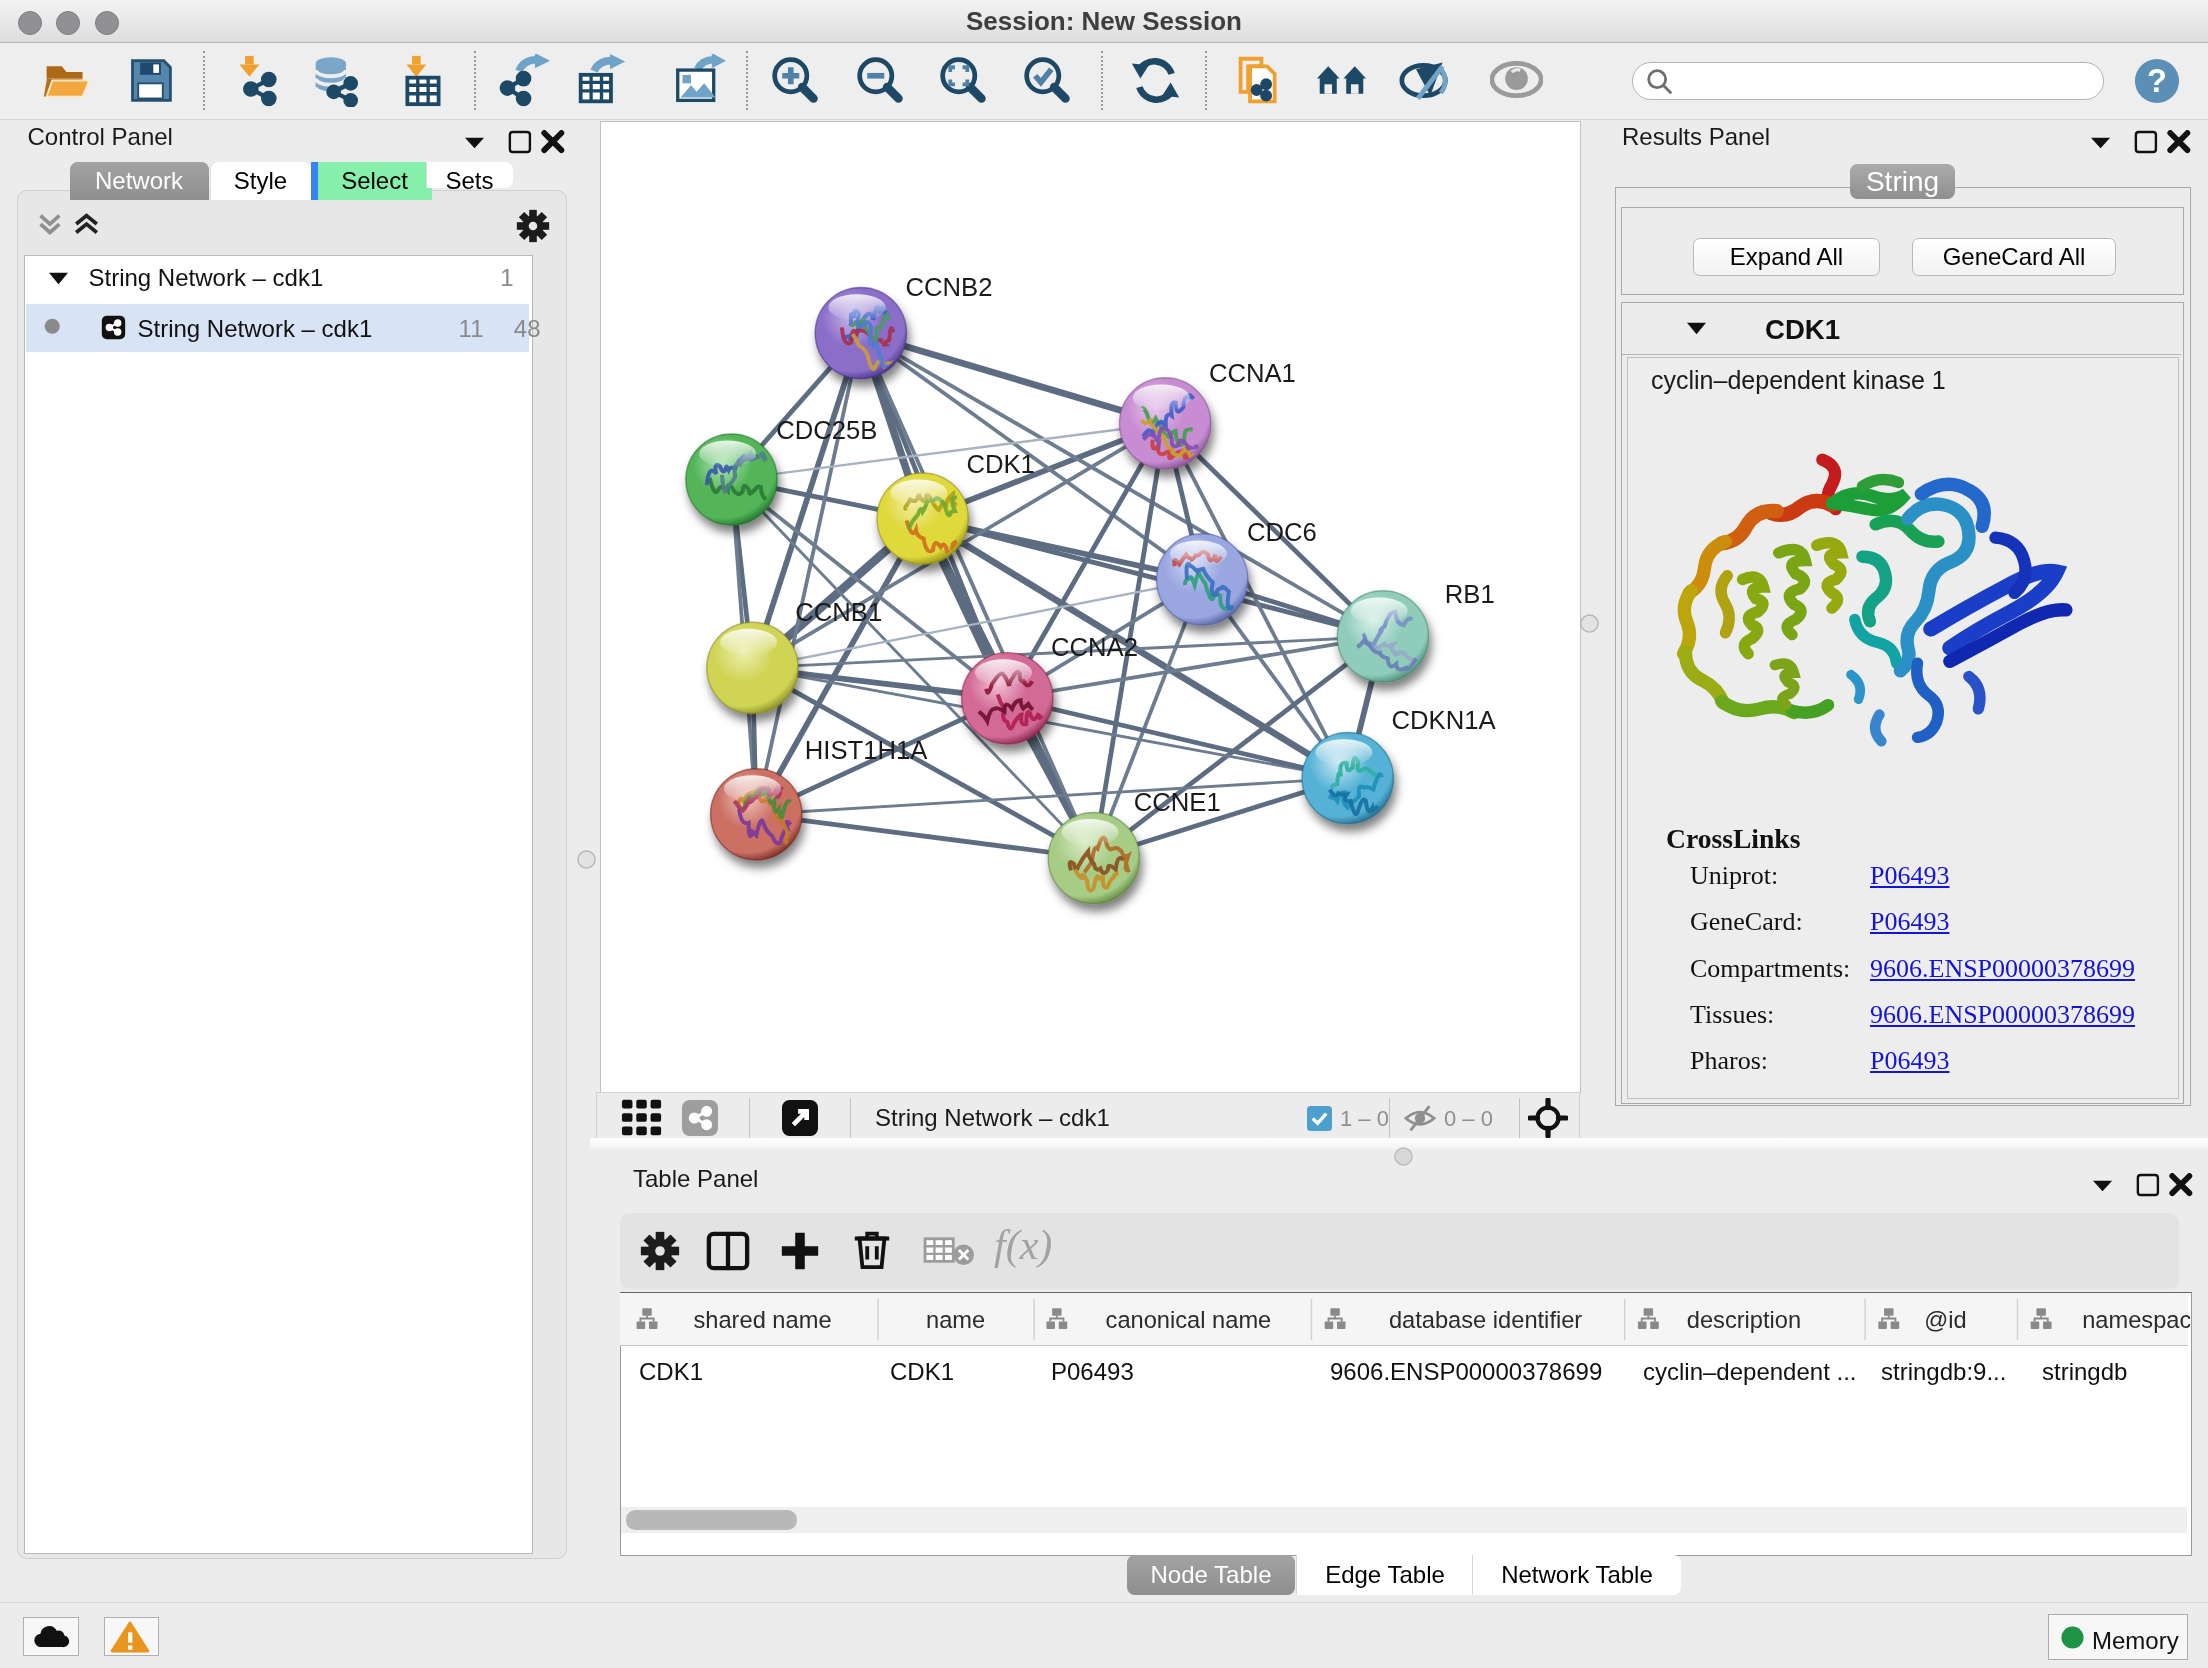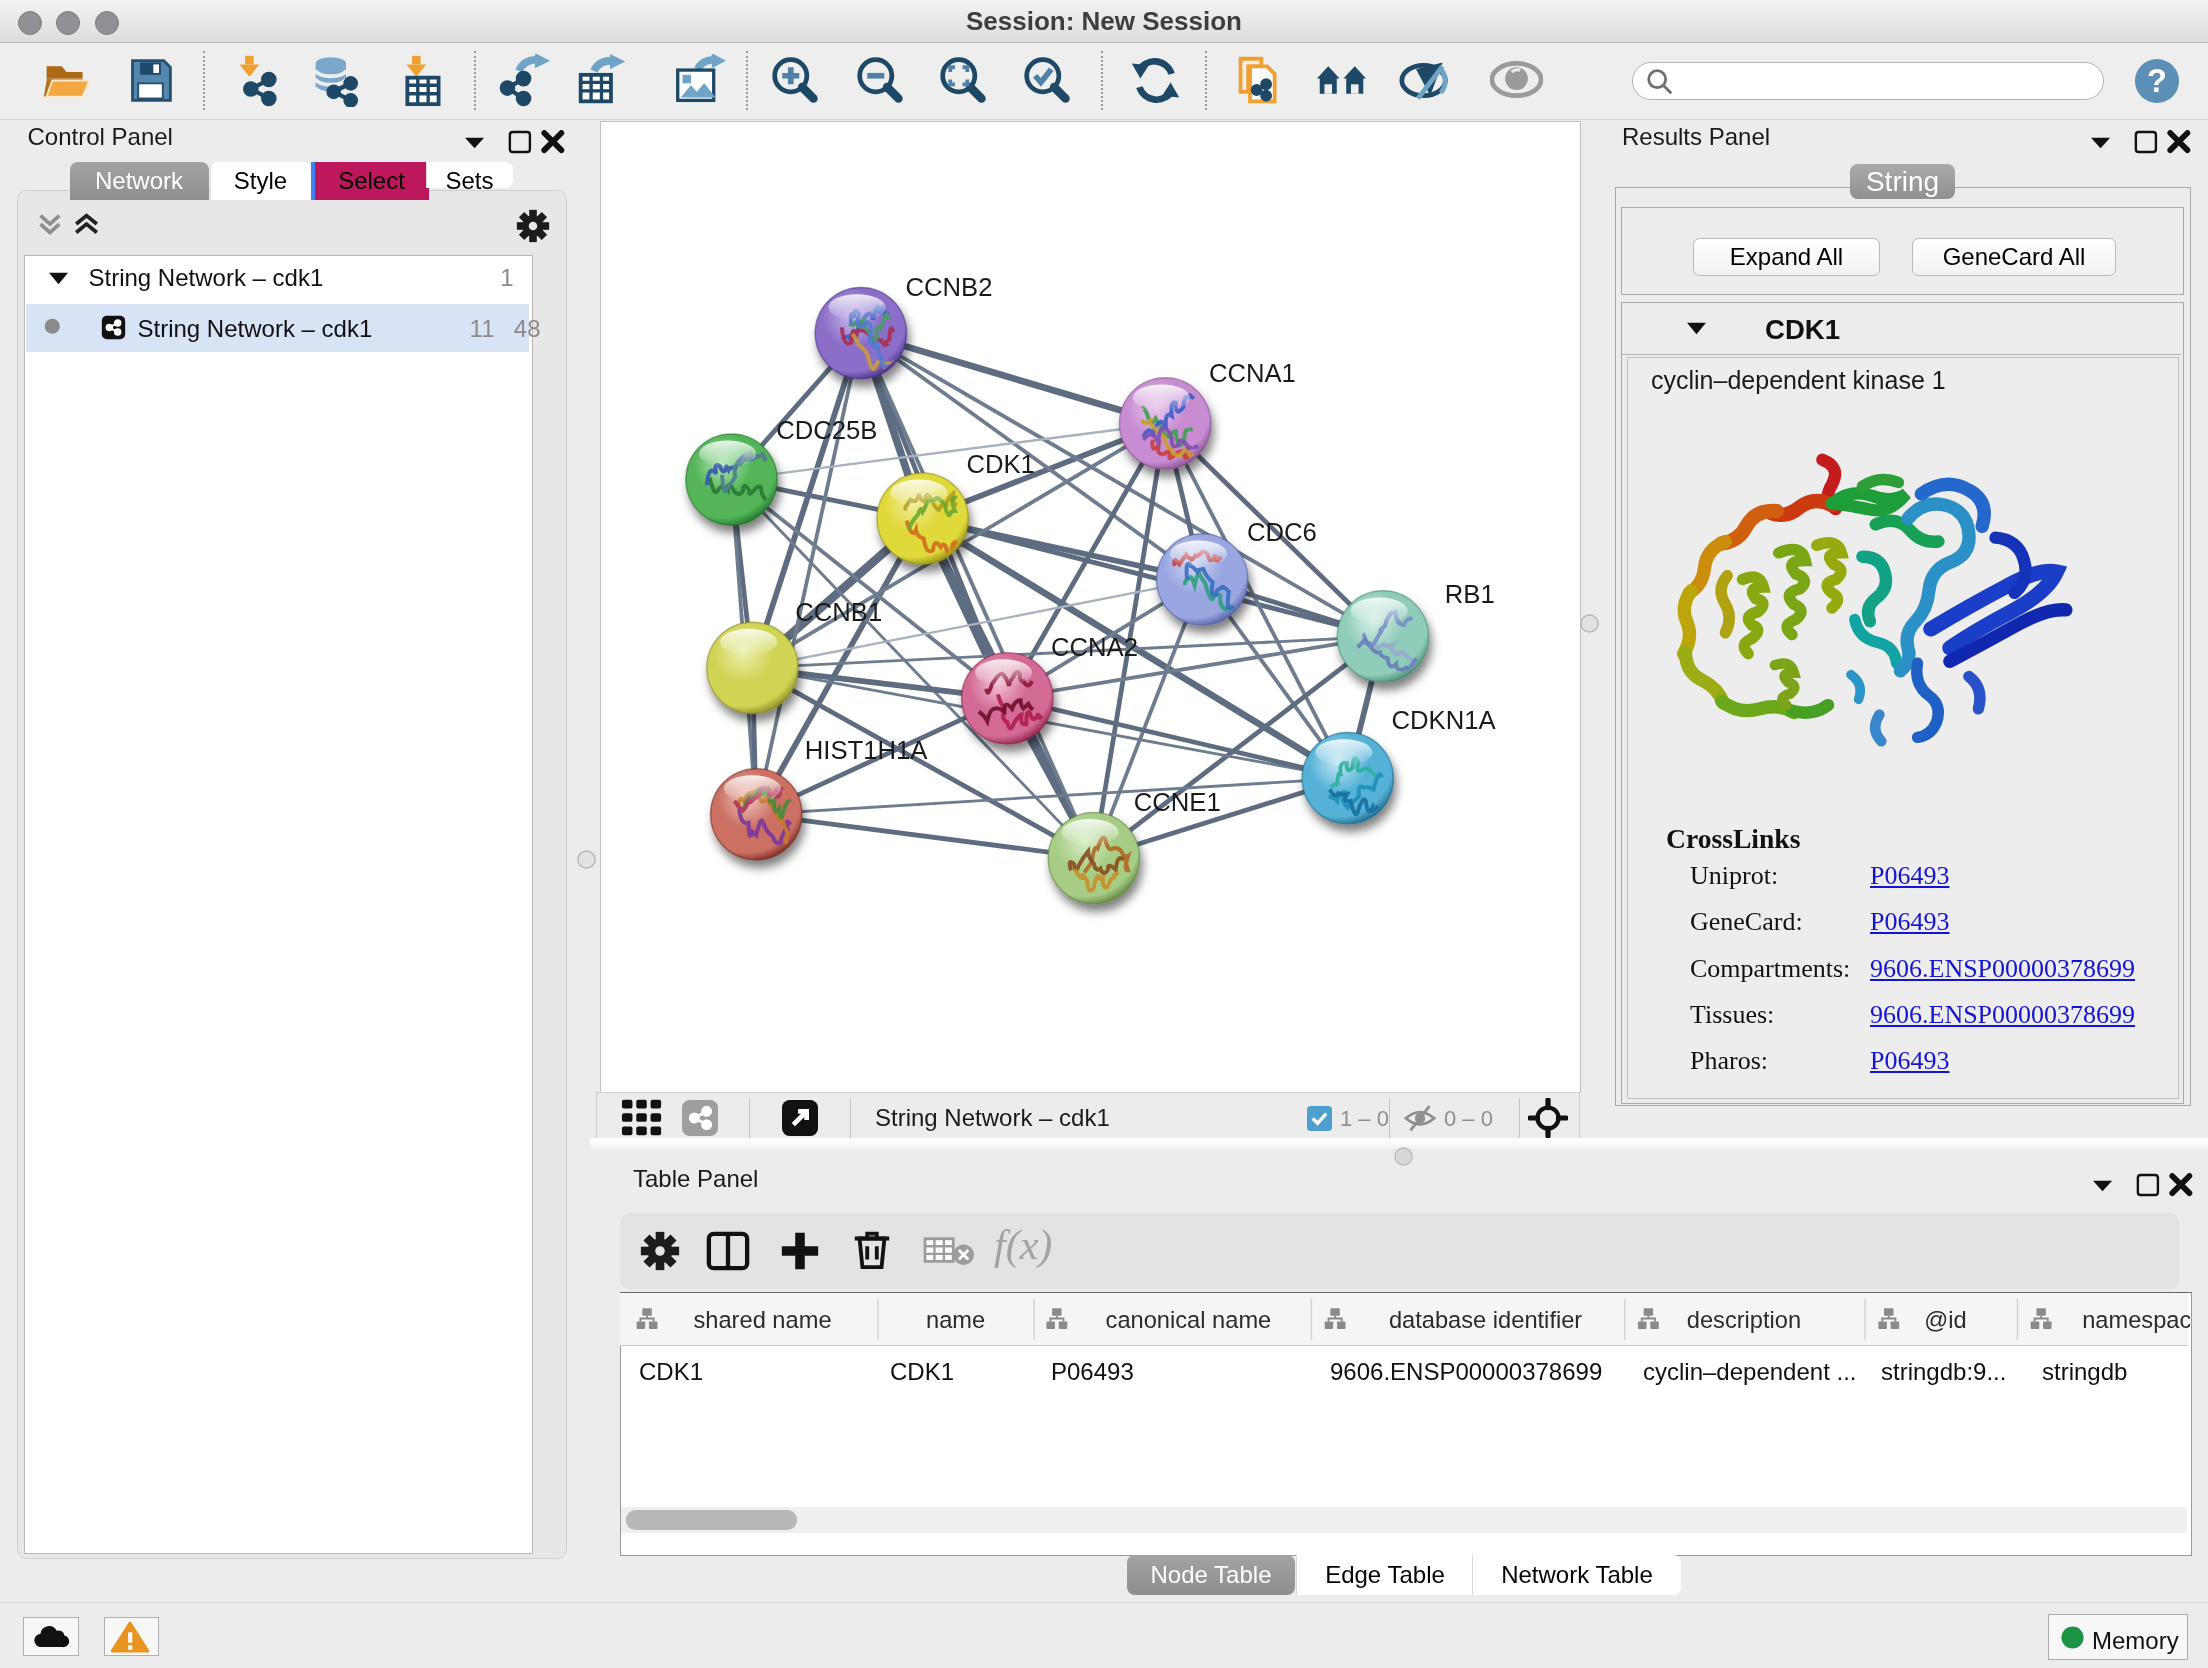--- a/index.html
+++ b/index.html
@@ -178,21 +178,21 @@
 <div id="controlpanel" class="abs">
 <div class="abs phead" style="left:18px;top:3.8px;">Control Panel</div>
 <svg class="abs" style="left:455px;top:11.4px" width="105" height="25" viewBox="0 0 110 26">
  <path d="M0 8 L20 8 L10 19 z" fill="#111111"></path>
  <rect x="47" y="2" width="21" height="21" rx="3" fill="none" stroke="#111111" stroke-width="2.5"></rect>
  <path d="M83 3 L101 21 M101 3 L83 21" stroke="#111111" stroke-width="6" stroke-linecap="round"></path>
 </svg>
 <div class="abs" style="left:7.6px;top:71px;width:548px;height:1367px;background:#e7e7e7;border:1px solid #cfcfcf;border-radius:9.5px;"></div>
 <div class="abs" style="left:60px;top:43px;width:139px;height:38px;background:linear-gradient(#a3a3a3,#8e8e8e);border-radius:7.6px 7.6px 0 0;color:#ffffff;font-size:24px;text-align:center;line-height:38px;">Network</div>
 <div class="abs" style="left:200px;top:43px;width:100px;height:38px;background:#ffffff;border-radius:7.6px 7.6px 0 0;font-size:24px;text-align:center;line-height:38px;border-left:1px solid #e0e0e0;">Style</div>
-<div class="abs" style="left:301px;top:43px;width:114px;height:38px;background:#be185d;font-size:24px;text-align:center;line-height:38px;border-left:4px solid #3b82f6;">Select</div>
+<div class="abs" style="left:301px;top:43px;width:114px;height:38px;background:#86efac;font-size:24px;text-align:center;line-height:38px;border-left:7px solid #3b82f6;">Select</div>
 <div class="abs" style="left:416px;top:43px;width:86px;height:26px;background:#ffffff;border-radius:0 7.6px 7.6px 0;font-size:24px;text-align:center;line-height:38px;border-left:1px solid #d8d8d8;">Sets</div>
 <svg class="abs" style="left:28.5px;top:91px" width="67" height="30" viewBox="0 0 70 32">
  <path d="M2 6 l10 9 10 -9 M2 15 l10 9 10 -9" stroke="#8f8f8f" stroke-width="4" fill="none"></path>
  <path d="M40 15 l11 -9 11 9 M40 24 l11 -9 11 9" stroke="#222222" stroke-width="4" fill="none"></path>
 </svg>
 <svg class="abs" style="left:504px;top:88px" width="38" height="38" viewBox="0 0 40 40">
  <g fill="#1c1c1c">
   <g transform="translate(20,20)">
    <rect x="-4" y="-17" width="8" height="8" transform="rotate(0)"></rect>
           <rect x="-4" y="-17" width="8" height="8" transform="rotate(45)"></rect>
@@ -220,21 +220,21 @@
 <svg class="abs" style="left:91px;top:196px" width="25" height="25" viewBox="0 0 30 30">
  <rect x="1" y="1" width="28" height="28" rx="6" fill="#111111"></rect>
  <g stroke="#ffffff" stroke-width="2.6" fill="#ffffff">
   <path d="M10 15 L20 9.5 M10 15 L20 20.5" fill="none"></path>
   <circle cx="20" cy="9.5" r="3.2"></circle>
         <circle cx="20" cy="20.5" r="3.2"></circle>
         <circle cx="10" cy="15" r="3.2"></circle>
  </g>
 </svg>
 <div class="abs" style="left:128px;top:196px;font-size:24px;color:#111111;">String Network – cdk1</div>
-<div class="abs" style="left:433px;top:196px;width:52px;text-align:right;font-size:24px;color:#8a8a8a;">11</div>
+<div class="abs" style="left:422px;top:196px;width:52px;text-align:right;font-size:24px;color:#8a8a8a;">11</div>
 <div class="abs" style="left:485px;top:196px;width:46px;text-align:right;font-size:24px;color:#8a8a8a;">48</div>
 </div>
 <div id="netview" class="abs">
 <svg width="979" height="970" viewBox="0 0 1029 1020" style="position:absolute;left:0;top:0">
 <defs>
 <radialGradient id="gB2" cx="0.40" cy="0.33" r="0.72">
           <stop offset="0" stop-color="#c7b6ea"></stop>
           <stop offset="0.45" stop-color="#8a6ec8"></stop>
           <stop offset="0.82" stop-color="#8a6ec8"></stop>
           <stop offset="1" stop-color="#3f2c7e"></stop>

